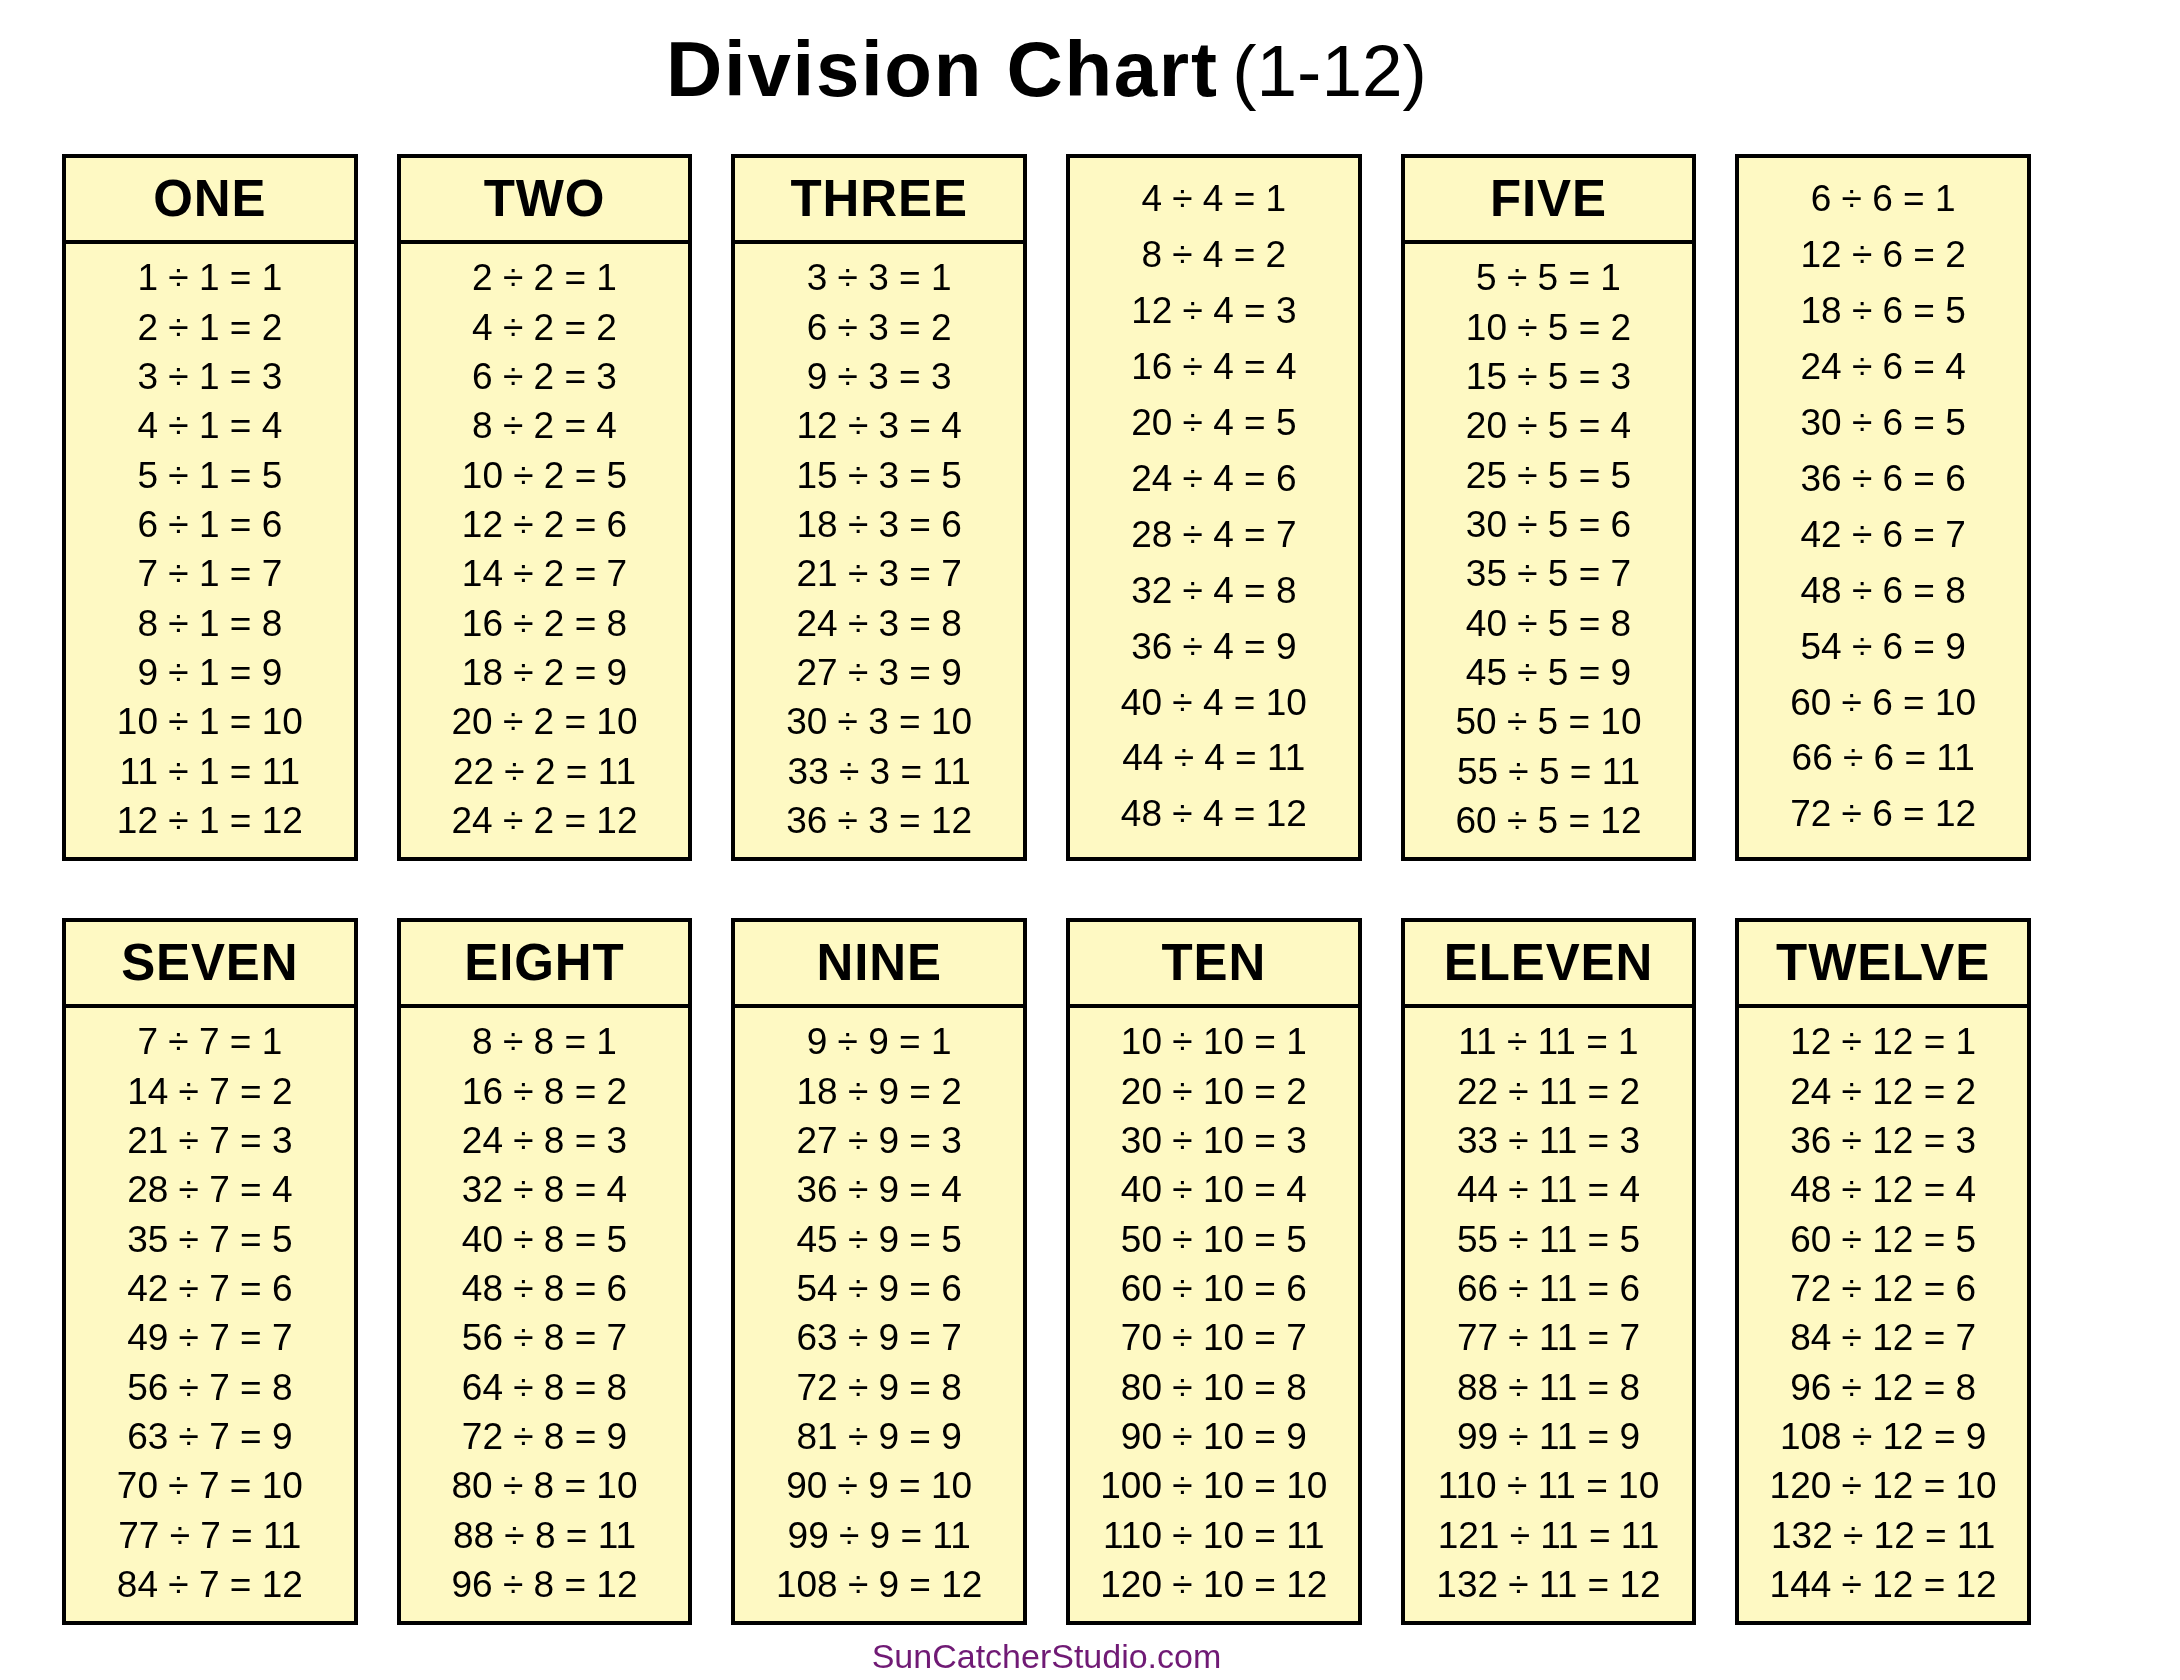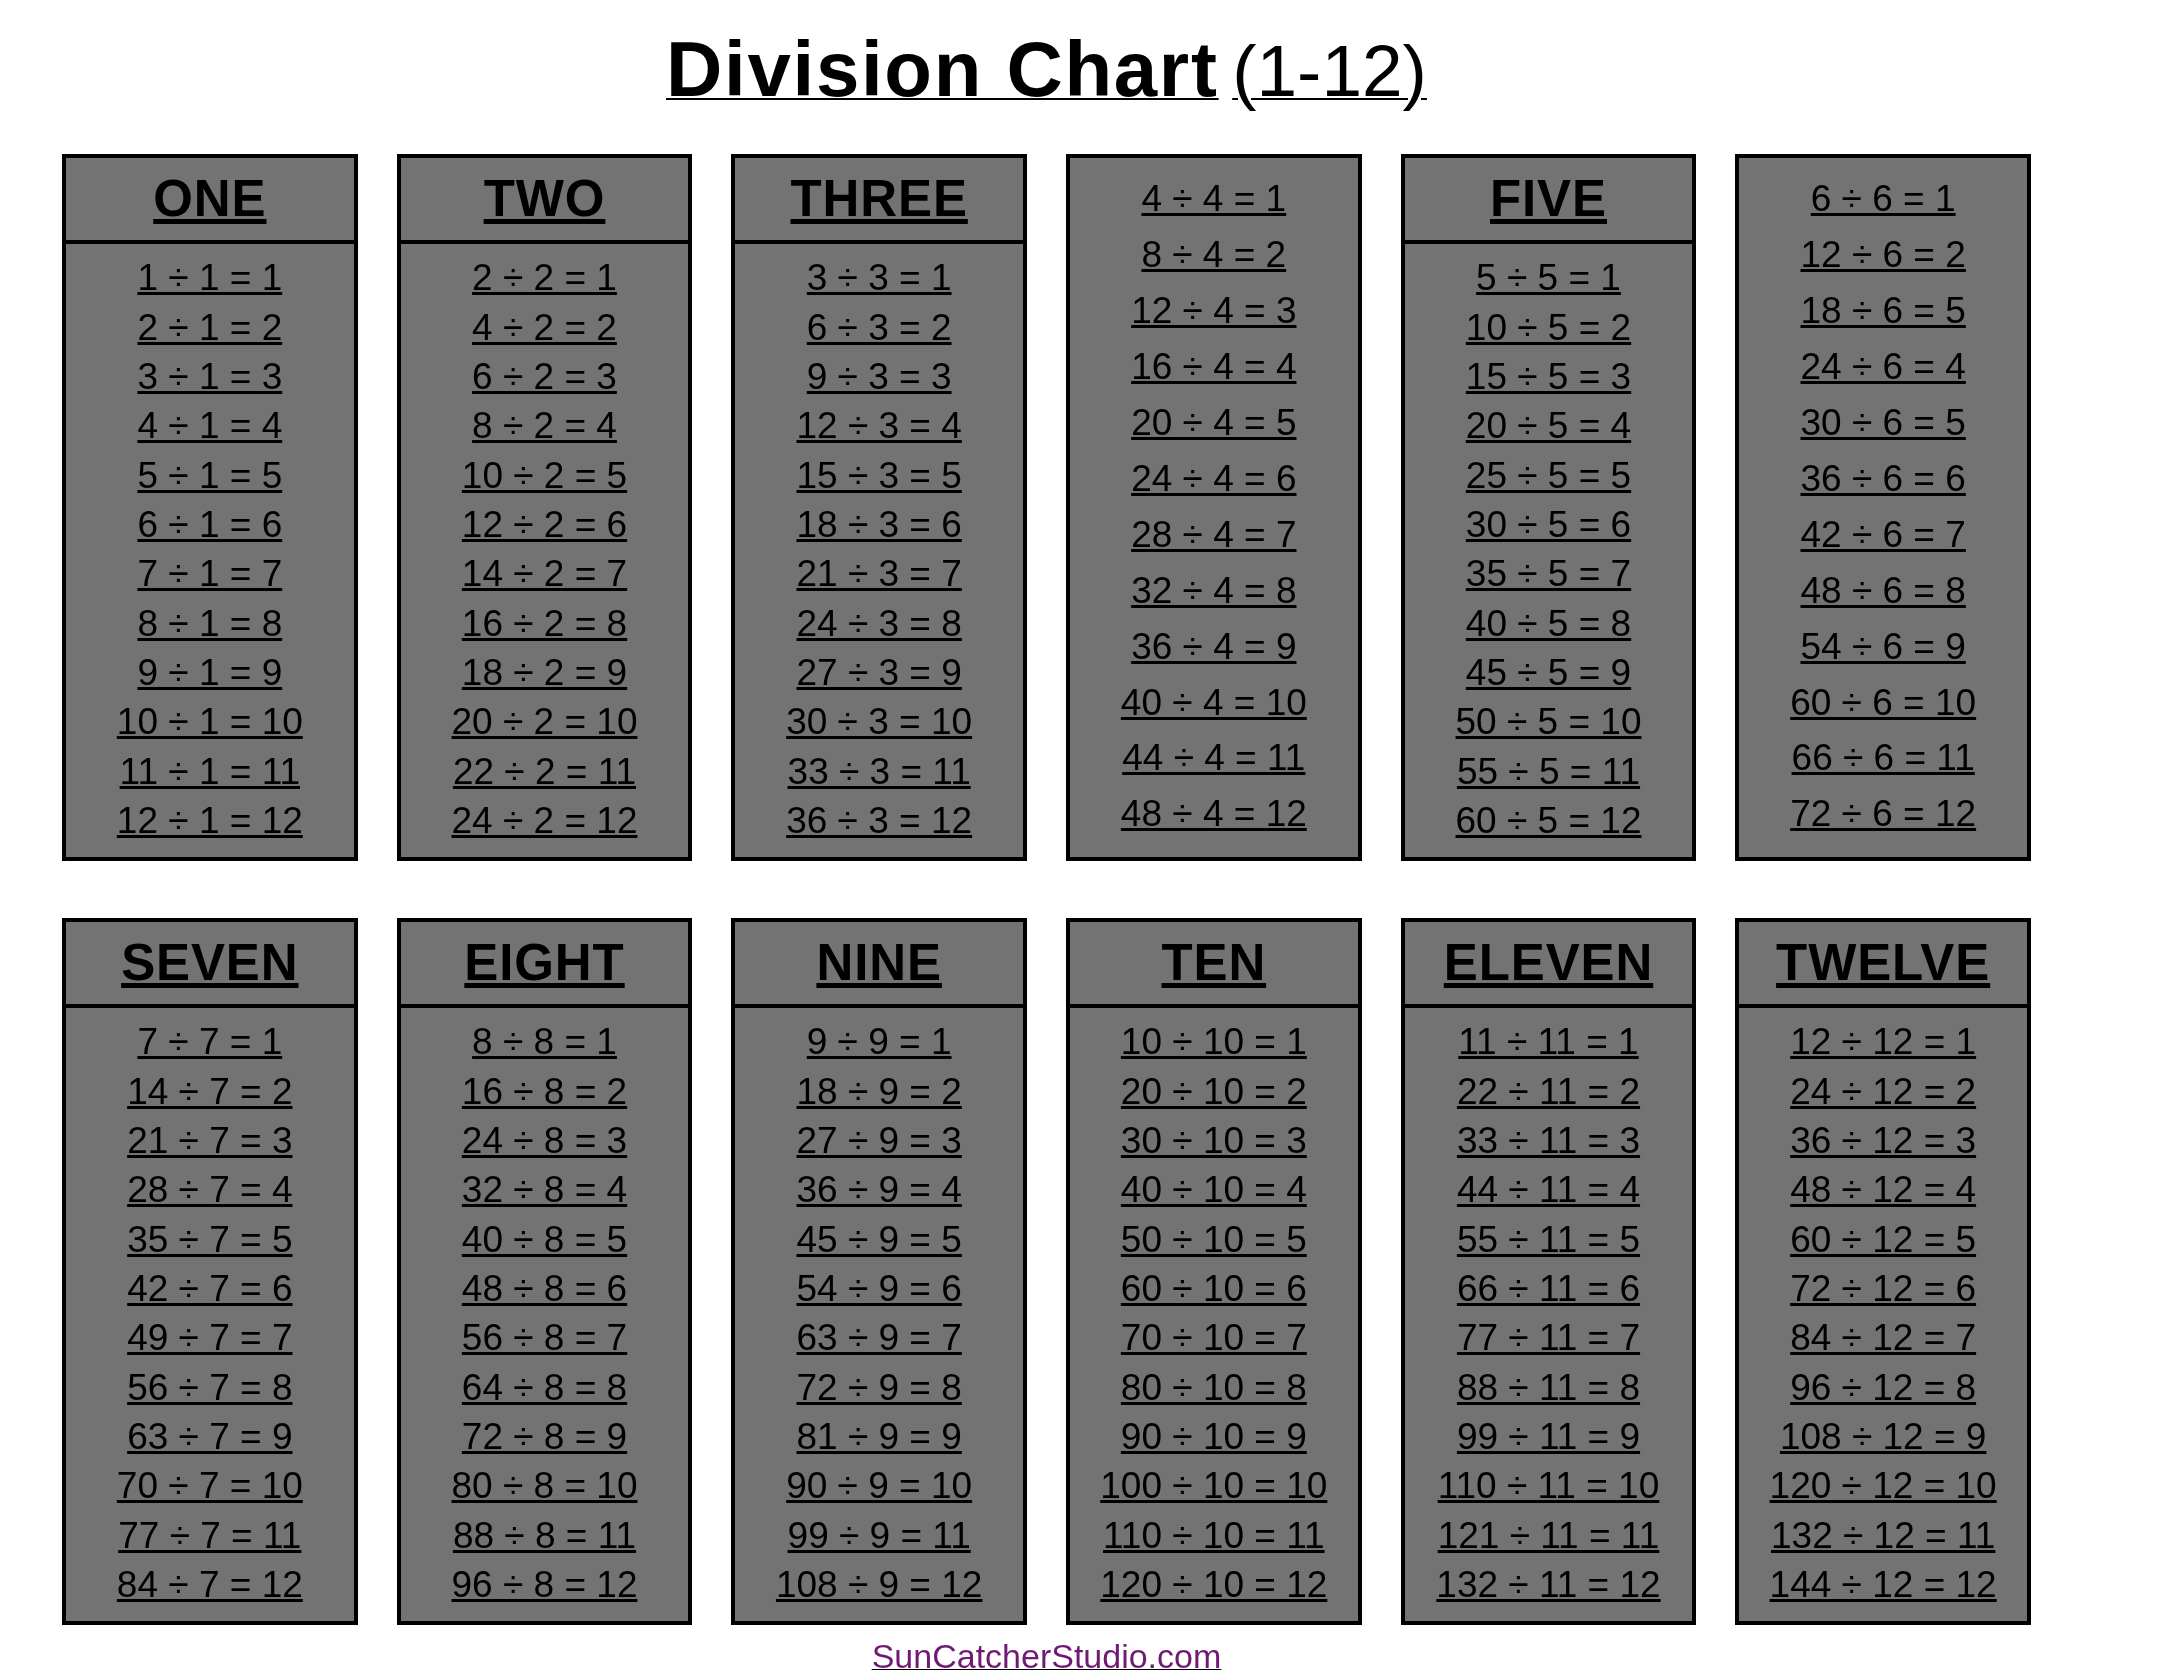--- a/index.html
+++ b/index.html
@@ -8,21 +8,20 @@
     height: 1681px;
     background: #ffffff;
     font-family: "Liberation Sans", sans-serif;
     color: #000000;
     overflow: hidden;
   }
   .page {
     width: 2093px;
     height: 1681px;
     padding: 19px 62px 16px 62px;
-    text-decoration: underline;
   }
   .title {
     text-align: center;
     height: 109px;
     line-height: 101px;
     white-space: nowrap;
   }
   .title-main {
     font-size: 78px;
     font-weight: 900;
@@ -35,21 +34,21 @@
   }
   .grid {
     margin-top: 25.6px;
     display: grid;
     grid-template-columns: repeat(6, 1fr);
     column-gap: 39px;
     row-gap: 57px;
   }
   .panel {
     border: 4.3px solid #000000;
-    background: #737373;
+    background: #fef9c3;
     height: 707px;
     display: flex;
     flex-direction: column;
   }
   .panel-header {
     border-bottom: 4.3px solid #000000;
     height: 86px;
     flex: 0 0 86px;
     display: flex;
     align-items: center;

